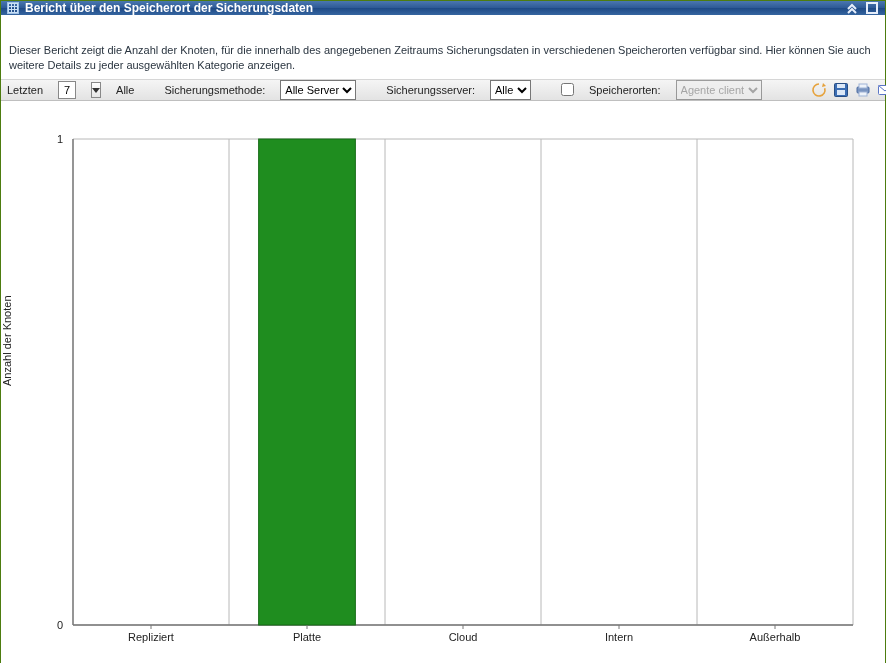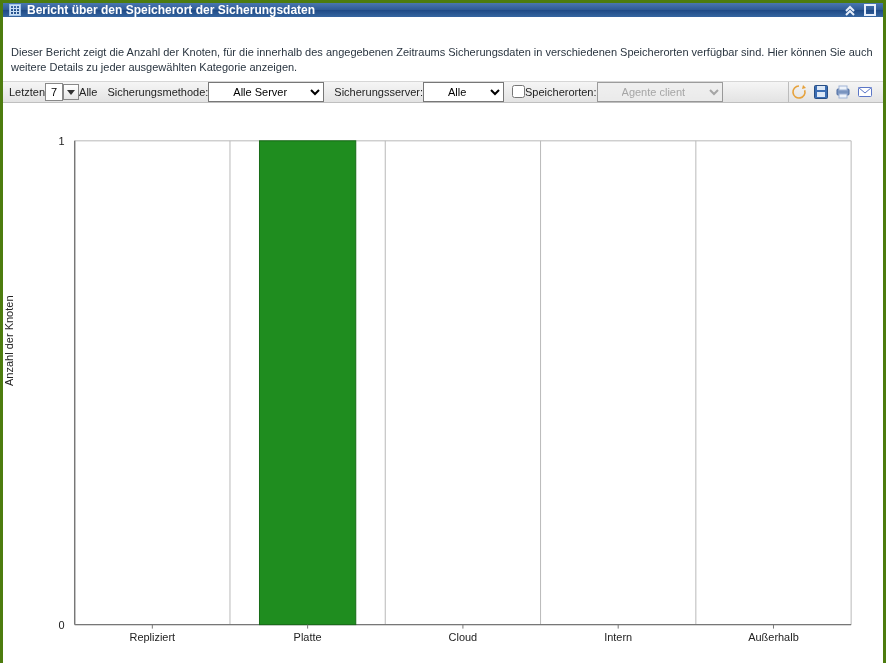--- a/index.html
+++ b/index.html
@@ -1,31 +1,31 @@
 <!DOCTYPE html>
 <html><head>
 <meta charset="utf-8">
 <style>
 * { box-sizing: border-box; margin: 0; padding: 0; }
 body { font-family: Tahoma, Arial, sans-serif; font-size: 11px; background: #fff; }
-.panel { width: 886px; height: 663px; border: 3px solid #4d7c0f; background: #fff; display: flex; flex-direction: column; }
+.panel { width: 886px; height: 663px; border: 1px solid #4d7c0f; background: #fff; display: flex; flex-direction: column; }
 .titlebar { height: 24px; background: linear-gradient(to bottom, #4a77b0 0%, #2e5a96 48%, #1f4a86 52%, #3565a0 100%); color: #fff; font-weight: bold; font-size: 12px; display: flex; align-items: center; padding: 0 6px; }
 .title-icon { width: 12px; height: 12px; margin-right: 6px; background: repeating-linear-gradient(0deg,#c9dff5 0 1px,transparent 1px 3px), repeating-linear-gradient(90deg,#c9dff5 0 1px,transparent 1px 3px); border:1px solid #9fc1e6; }
 .title-flex { flex: 1; }
 .title-controls { display: flex; gap: 6px; align-items: center; }
 .collapse-icon, .maximize-icon { width: 14px; height: 14px; display: inline-flex; align-items: center; justify-content: center; cursor: pointer; color:#e6eefb; }
 .collapse-icon svg, .maximize-icon svg { width: 12px; height: 12px; stroke:#e6eefb; stroke-width:2; fill:none; }
 .maximize-icon svg rect { stroke:#e6eefb; }
 .description { padding: 6px 8px; color: #2a3540; font-size: 11px; line-height: 1.35; border-bottom: 1px solid #d6d6d6; margin-top: 22px; }
-.toolbar { height: 28px; background: linear-gradient(to bottom,#f5f5f5,#e3e3e3); border-bottom: 1px solid #bfbfbf; display: flex; align-items: center; padding: 0 6px; gap: 0; }
+.toolbar { height: 28px; background: linear-gradient(to bottom,#f5f5f5,#e3e3e3); border-bottom: 1px solid #bfbfbf; display: flex; align-items: center; padding: 0 6px; gap: 15px; }
 .toolbar .field-label { font-size: 11px; color: #222; }
 .toolbar .num-input { width: 18px; height: 18px; border: 1px solid #888; background: #fff; font-size: 11px; text-align: center; padding: 0 1px; }
 .dropdown-btn { width: 16px; height: 16px; border: 1px solid #888; background: linear-gradient(#fff,#e6e6e6); display:inline-flex;align-items:center;justify-content:center; cursor:pointer; }
 .dropdown-btn svg { width:8px;height:8px; }
-.select { height: 20px; border: 1px solid #777; background: #fff; font-size: 11px; padding: 1px 20px; }
+.select { height: 20px; border: 1px solid #777; background: #fff; font-size: 11px; padding: 1px 0; }
 .select[disabled] { background:#eee; color:#888; }
 .checkbox { width:13px;height:13px; }
 .toolbar-spacer { flex: 1; }
 .icon-strip { display:flex; gap:6px; padding-right:4px; align-items:center; }
 .vsep { width:1px; height:20px; background:#bcbcbc; margin:0 2px; }
 .action-icon { width:16px; height:16px; cursor:pointer; }
 .chart-area { flex:1; position: relative; background:#fff; }
 .chart-svg { width:100%; height:100%; display:block; }
 .y-axis-title { position:absolute; left:6px; top:50%; transform: translateY(-50%) rotate(-90deg); transform-origin: left center; font-size:11px; color:#222; white-space:nowrap; }
 </style>

